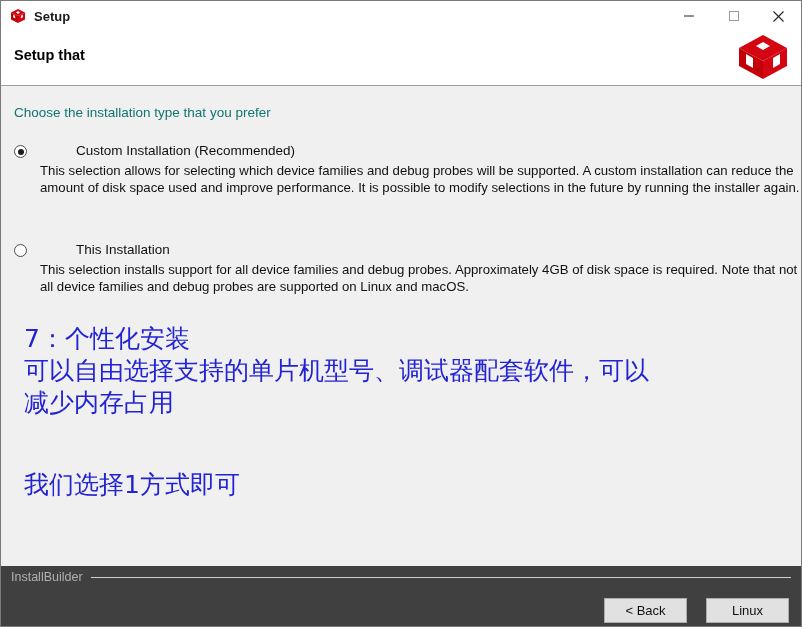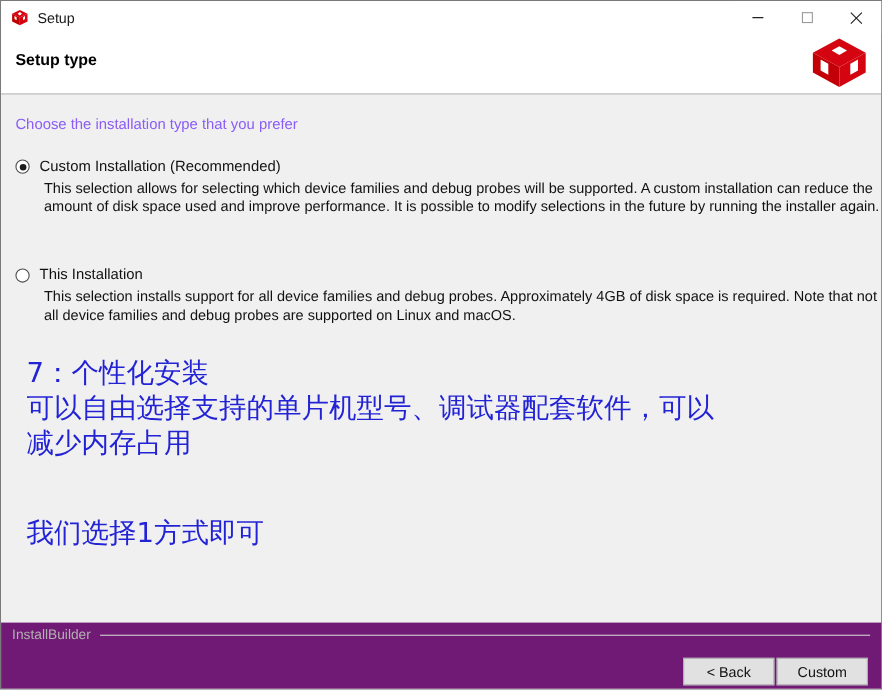--- a/index.html
+++ b/index.html
@@ -24,20 +24,21 @@
     flex-direction: column;
   }
   
   .titlebar {
     height: 30px;
     background: #ffffff;
     display: flex;
     align-items: center;
     flex: 0 0 auto;
     position: relative;
+    font-weight: bold;
   }
   .titlebar-icon {
     width: 16px;
     height: 16px;
     margin-left: 9px;
     margin-right: 8px;
     flex: 0 0 auto;
     display: block;
   }
   .titlebar-text {
@@ -90,21 +91,21 @@
     flex: 1 1 auto;
     position: relative;
     background: #f0f0f0;
     padding: 0;
   }
   .intro {
     position: absolute;
     left: 13px;
     top: 19px;
     font-size: 13.5px;
-    color: #8b5cf6;
+    color: #0f766e;
   }
   .option-block { position: absolute; left: 13px; }
   .opt1 { top: 57px; }
   .opt2 { top: 156px; }
   .opt-head {
     display: flex;
     align-items: flex-start;
   }
   .radio {
     width: 13px;
@@ -125,20 +126,21 @@
     top: 2.5px;
     width: 6px;
     height: 6px;
     border-radius: 50%;
     background: #1c1c1c;
   }
   .opt-label {
     font-size: 13.5px;
     color: #111111;
     line-height: 15px;
+    margin-left: 40px;
   }
   .opt-desc {
     margin-left: 26px;
     margin-top: 4px;
     width: 764px;
     font-size: 13.2px;
     color: #111111;
     line-height: 17px;
   }
   
@@ -152,21 +154,21 @@
     font-family: "DejaVu Sans", "Liberation Sans", sans-serif;
     white-space: pre-line;
   }
   .annot-para { margin: 0 0 18px 0; }
   .annot-para:last-child { margin-bottom: 0; }
   
   .footer {
     flex: 0 0 auto;
     height: 60px;
     position: relative;
-    background: #701a75;
+    background: #404040;
   }
   .fineprint-row {
     position: absolute;
     left: 10px;
     right: 10px;
     top: 4px;
     display: flex;
     align-items: center;
   }
   .fineprint {
@@ -178,21 +180,21 @@
   .fineline {
     flex: 1 1 auto;
     height: 1px;
     background: #cfcfcf;
   }
   .buttons {
     position: absolute;
     right: 12px;
     top: 32px;
     display: flex;
-    gap: 2px;
+    gap: 19px;
   }
   .btn {
     width: 83px;
     height: 25px;
     box-sizing: border-box;
     border: 1px solid #adadad;
     background: #e1e1e1;
     font-family: "Liberation Sans", sans-serif;
     font-size: 13px;
     color: #111111;
@@ -243,21 +245,21 @@
       <div class="winbtn">
         <svg width="13" height="13" viewBox="0 0 13 13">
           <line x1="1.5" y1="1.5" x2="11.5" y2="11.5" stroke="#222" stroke-width="1.1"></line>
           <line x1="11.5" y1="1.5" x2="1.5" y2="11.5" stroke="#222" stroke-width="1.1"></line>
         </svg>
       </div>
     </div>
   </div>
 
   <div class="header">
-    <div class="header-title">Setup type</div>
+    <div class="header-title">Setup that</div>
     <svg class="brand-logo" viewBox="0 0 52 48">
       <polygon points="26,2 50,15 26,28 2,15" fill="#d40511"></polygon>
       <polygon points="2,15 26,28 26,46 2,33" fill="#c30007"></polygon>
       <polygon points="50,15 26,28 26,46 50,33" fill="#d40511"></polygon>
       <polygon points="26,9 33,13 26,17 19,13" fill="#ffffff"></polygon>
       <polygon points="9,21 16,25 16,35 9,31" fill="#ffffff"></polygon>
       <polygon points="43,21 36,25 36,35 43,31" fill="#ffffff"></polygon>
     </svg>
   </div>
 
@@ -290,17 +292,17 @@
 
   </div>
 
   <div class="footer">
     <div class="fineprint-row">
       <span class="fineprint">InstallBuilder</span>
       <span class="fineline"></span>
     </div>
     <div class="buttons">
       <button class="btn">&lt; Back</button>
-      <button class="btn">Custom</button>
+      <button class="btn">Linux</button>
     </div>
   </div>
 
 </div>
 
 </body></html>

